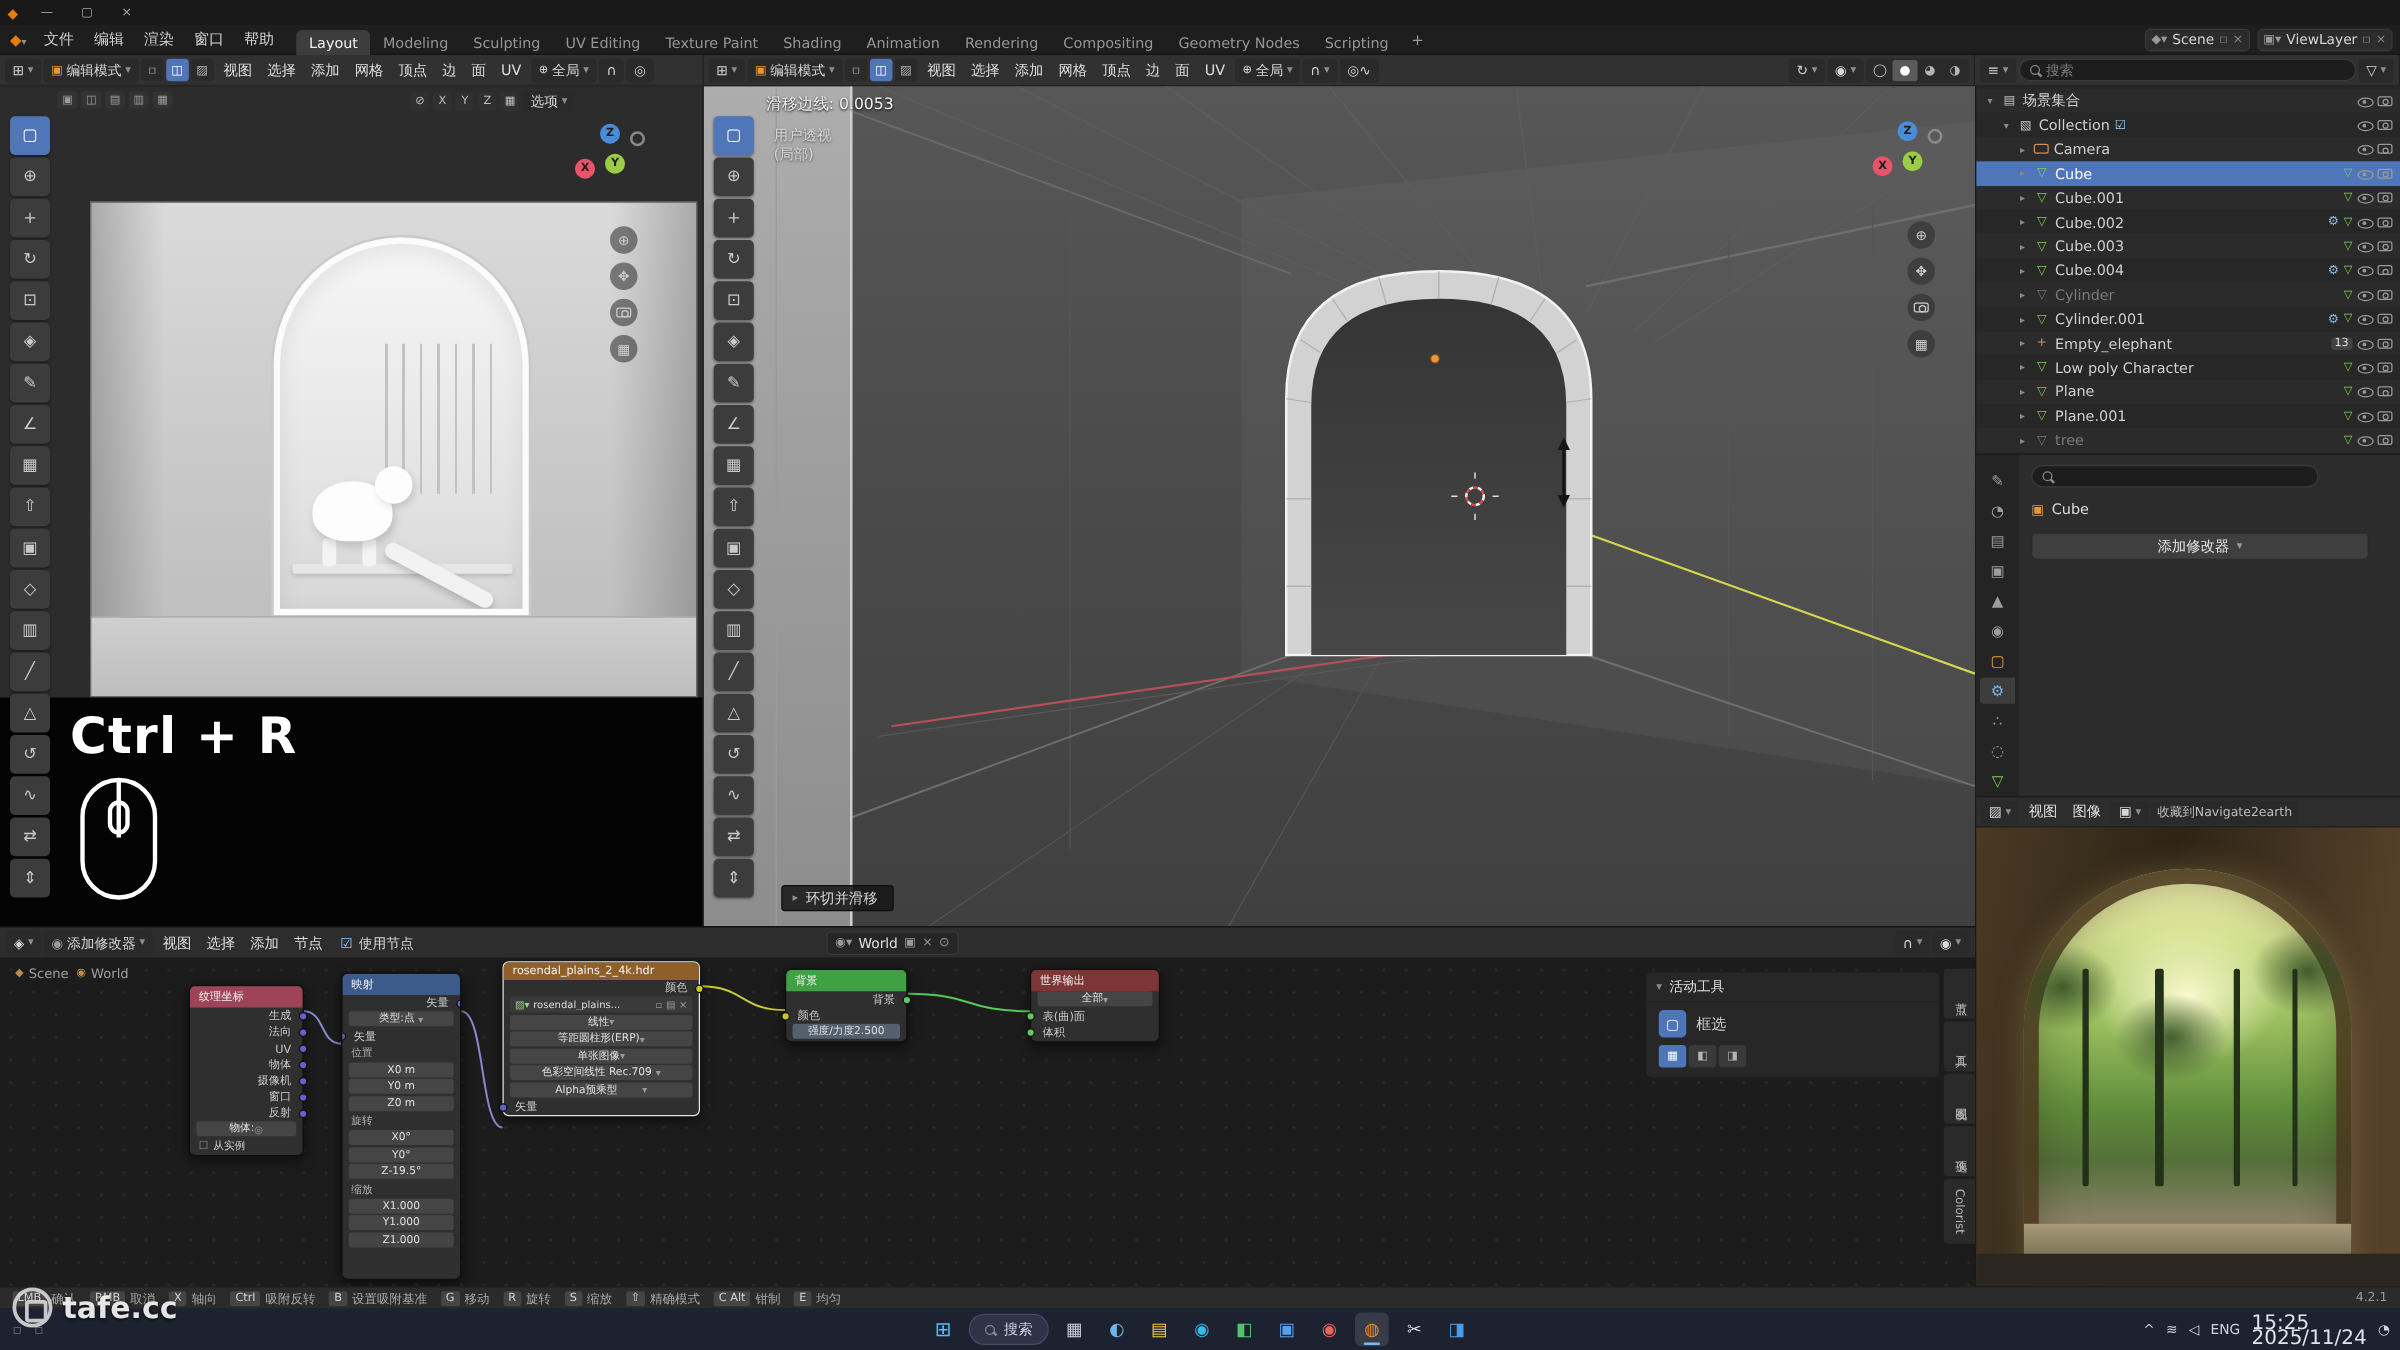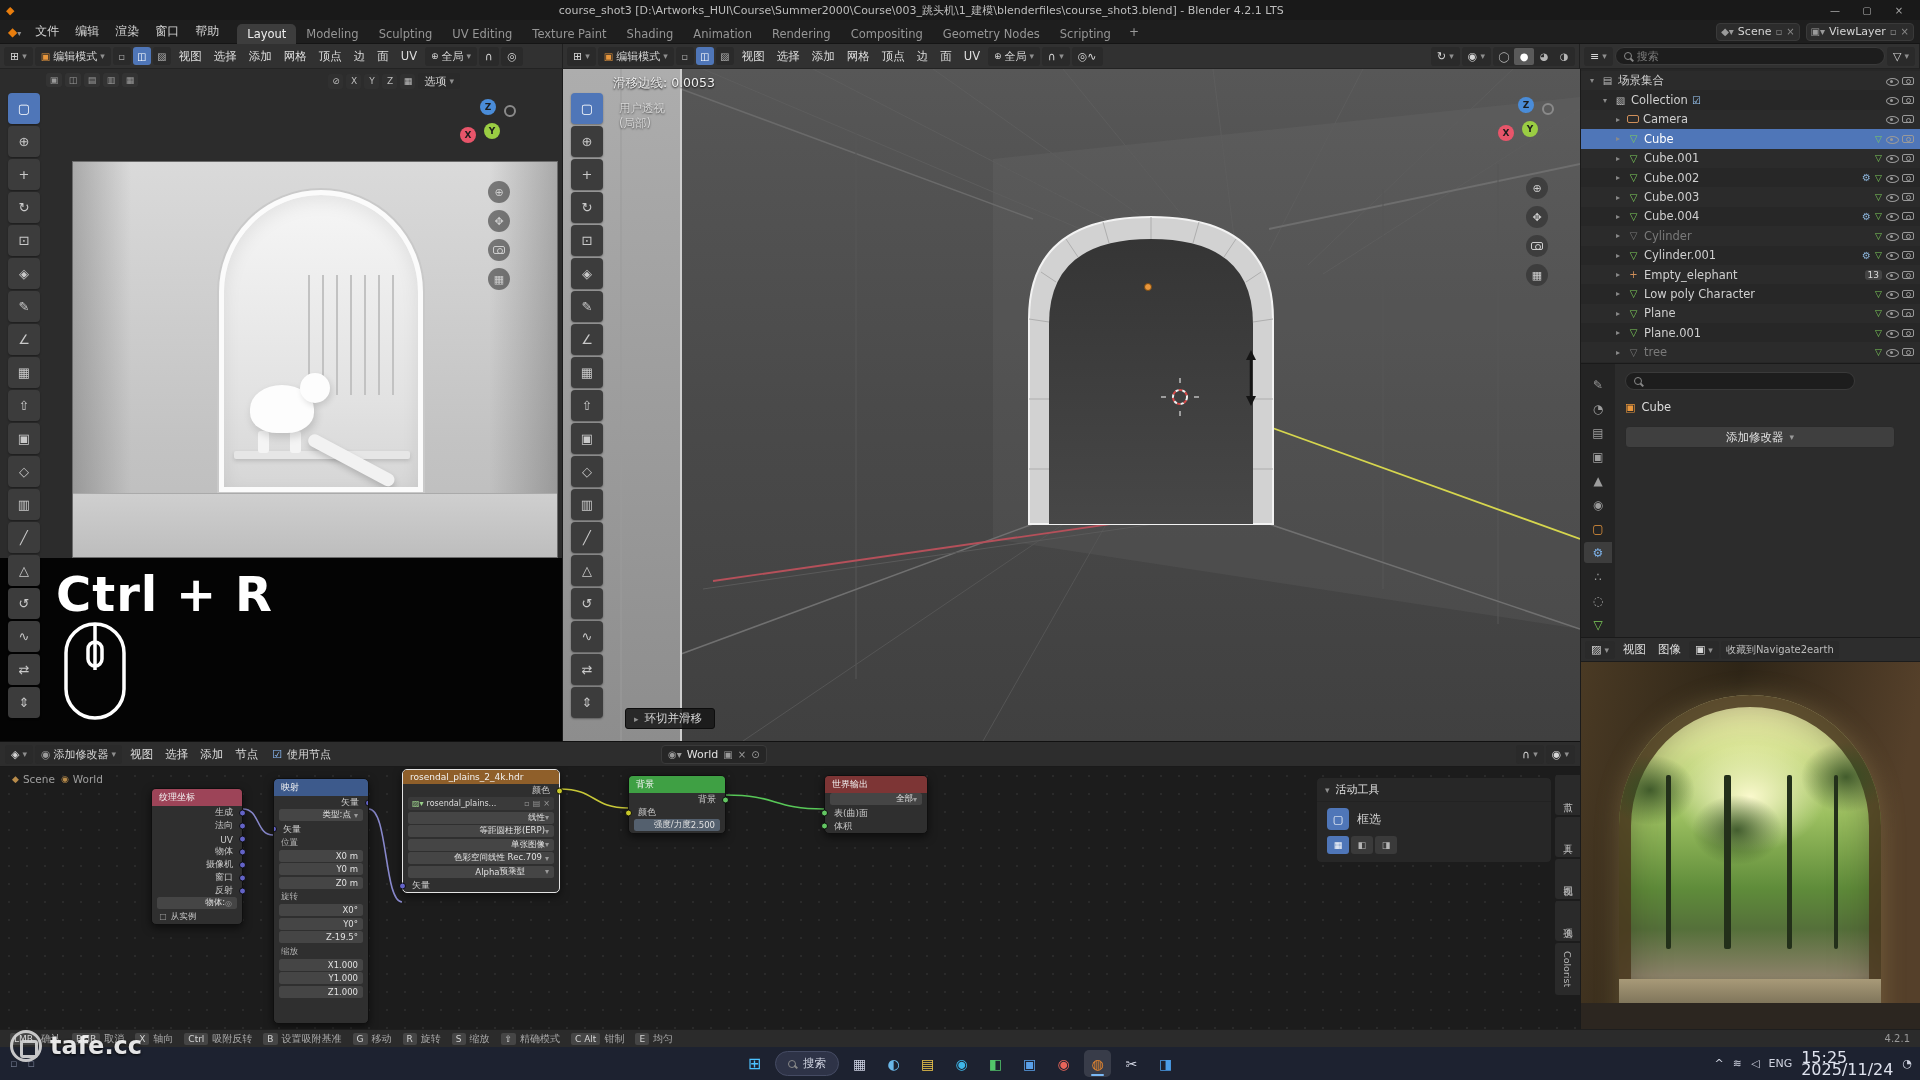--- a/index.html
+++ b/index.html
@@ -73,21 +73,21 @@
 .cam-scene::before{content:"";position:absolute;inset:0;background:linear-gradient(90deg,rgba(80,80,80,.35),transparent 12%,transparent 86%,rgba(90,90,90,.38))}
 .arch-window{position:absolute;left:146px;top:28px;width:204px;height:302px;border-radius:102px 102px 0 0;background:linear-gradient(#f6f6f6,#e2e2e2 70%,#d6d6d6);border:5px solid #fbfbfb;box-shadow:0 0 0 2px #c9c9c9,inset 0 6px 18px rgba(0,0,0,.08);overflow:hidden}
 .rails{position:absolute;right:18px;top:80px;width:92px;height:120px;background:repeating-linear-gradient(90deg,#c2c2c2 0 2px,transparent 2px 14px)}
 .ele-body{position:absolute;left:26px;bottom:54px;width:64px;height:48px;background:#fdfdfd;border-radius:50% 50% 42% 42%;box-shadow:2px 4px 8px rgba(0,0,0,.15)}
 .ele-head{position:absolute;left:76px;bottom:84px;width:30px;height:30px;background:#fdfdfd;border-radius:50%;box-shadow:2px 3px 6px rgba(0,0,0,.12)}
 .ele-slide{position:absolute;left:88px;bottom:42px;width:96px;height:13px;background:#f2f2f2;border-radius:7px;transform:rotate(28deg);transform-origin:left top;box-shadow:2px 3px 6px rgba(0,0,0,.18)}
 .ele-leg{position:absolute;width:11px;height:22px;background:#f4f4f4;bottom:34px;border-radius:3px}
 .ele-base{position:absolute;left:10px;bottom:28px;width:176px;height:8px;background:#e6e6e6;border-radius:2px;box-shadow:0 2px 4px rgba(0,0,0,.15)}
 .cam-floor{position:absolute;left:0;bottom:0;width:100%;height:64px;background:linear-gradient(#cfcfcf,#bdbdbd);border-top:1px solid #aaa}
 .letterbox{position:absolute;left:0;top:489px;width:563px;height:183px;background:#040404;z-index:4}
-.shortcut-text{position:absolute;left:56px;top:8px;color:#fff;font-size:48px;font-weight:bold;letter-spacing:1px}
+.shortcut-text{position:absolute;left:56px;top:8px;color:#fff;font-size:40px;font-weight:bold;letter-spacing:1px}
 .mouse-svg{position:absolute;left:62px;top:62px}
 
 .vp-status{position:absolute;left:50px;top:6px;color:#f0f0f0;font-size:12.5px;z-index:5;text-shadow:0 1px 2px #000}
 .vp-viewlabel{position:absolute;left:56px;top:32px;color:#d8d8d8;font-size:11.5px;z-index:5;line-height:15px;text-shadow:0 1px 2px rgba(0,0,0,.6)}
 .op-pill{position:absolute;left:62px;bottom:12px;height:21px;background:rgba(22,22,22,.85);border:1px solid #0d0d0d;border-radius:3px;display:flex;align-items:center;gap:6px;padding:0 12px 0 8px;color:#d8d8d8;font-size:11.5px;z-index:5}
 .op-pill .car{color:#8f8f8f;font-size:9px}
 
 #outliner{position:absolute;left:1580px;top:69px;width:340px;height:294px;background:#272727;border-left:1px solid #1a1a1a;overflow:hidden;padding-top:2px}
 .orow{display:flex;align-items:center;height:19.4px;gap:4px;padding-right:6px;color:#cfcfcf;font-size:11.5px}
 .orow:nth-child(odd){background:#2b2b2b}
@@ -142,21 +142,21 @@
 .ne-crumb .ic{font-size:9px;color:#b88b4a}
 .node{position:absolute;background:#2f2f2f;border:1px solid #0f0f0f;border-radius:5px;box-shadow:0 3px 9px rgba(0,0,0,.55);font-size:9px;color:#c9c9c9;z-index:3}
 .node.sel{border-color:#e4e4e4}
 .nh{padding:2px 7px;border-radius:4px 4px 0 0;color:#f2f2f2;font-size:9px;white-space:nowrap;overflow:hidden;text-overflow:ellipsis}
 .nh.red{background:#9d4458}.nh.blue{background:#3d5a8c}.nh.orange{background:#8f5f2a}.nh.green{background:#3fa044}.nh.maroon{background:#7d3535}
 .nrow{position:relative;display:flex;align-items:flex-end;height:13px;padding:0 9px;gap:4px}
 .nrow.out{justify-content:flex-end}
 .sock{position:absolute;width:7px;height:7px;border-radius:50%;border:1px solid #0c0c0c;top:50%;transform:translateY(-50%)}
 .sock.l{left:-4px}.sock.r{right:-4px}
 .s-vec{background:#6363c7}.s-col{background:#c7c729}.s-shd{background:#63c763}
-.nfield{display:flex;align-items:center;justify-content:flex-end;background:#454545;border-radius:2.5px;margin:0 5px 1.5px;padding:0 5px;height:12px;font-size:8.5px;color:#e0e0e0}
+.nfield{display:flex;align-items:center;justify-content:center;background:#454545;border-radius:2.5px;margin:0 5px 1.5px;padding:0 5px;height:12px;font-size:8.5px;color:#e0e0e0}
 .nfield .car{color:#9a9a9a;font-size:8px}
 .nfield.lite{background:#54606e}
 .nglabel{padding:1px 7px;color:#b4b4b4;font-size:8.5px}
 .imgrow{display:flex;align-items:center;gap:3px;background:#3a3a3a;border-radius:2.5px;margin:0 5px 1.5px;height:13px;padding:0 4px;font-size:8px;color:#ddd}
 .imgrow .chip{color:#9ad08a;font-size:8px}
 .imgrow .nm{flex:1;white-space:nowrap;overflow:hidden;text-overflow:ellipsis}
 .ncheck{display:flex;align-items:center;gap:4px;padding:0 7px;height:13px;font-size:8.5px;color:#cfcfcf}
 #wires{position:absolute;inset:0;z-index:2;pointer-events:none}
 .atool{position:absolute;right:28px;top:10px;width:236px;background:rgba(40,40,40,.96);border:1px solid #1c1c1c;border-radius:5px;z-index:6;padding-bottom:8px}
 .atool-h{display:flex;align-items:center;gap:6px;padding:4px 8px;color:#e0e0e0;font-size:11px;border-bottom:1px solid #222}
@@ -191,21 +191,20 @@
 .wm-logo::after{content:"";position:absolute;left:7px;top:7px;width:12px;height:12px;border:3px solid #d6d6d6;border-radius:3px}
 .wm-text{color:#f5f5f5;font-size:24px;font-weight:bold;text-shadow:0 1px 3px #000}
 </style>
 </head>
 <body>
 
 <div id="app">
 
   <div class="titlebar">
     <span class="blogo">◆</span>
-    <span class="title-text">course_shot3 [D:\Artworks_HUI\Course\Summer2000\Course\003_跳头机\1_建模\blenderfiles\course_shot3.blend] - Blender 4.2.1 LTS</span>
     <span class="win-btns">
       <span>—</span>
       <span>▢</span>
       <span>×</span>
     </span>
   </div>
 
   <div class="menubar">
     <span class="mb-ico">◆<i style="color:#8f8f8f;font-size:8px">▾</i></span>
     <span id="menu-items" style="display:flex">

